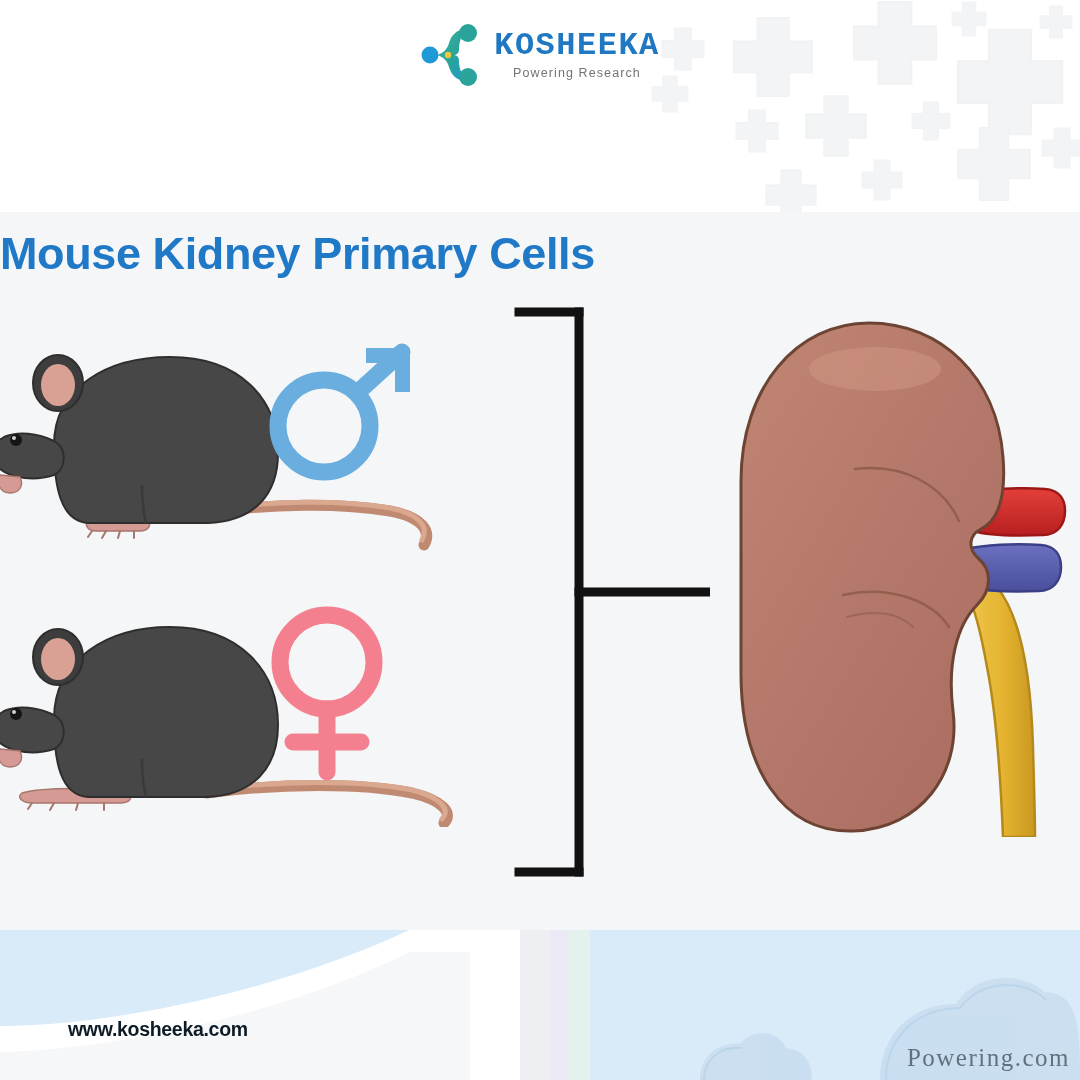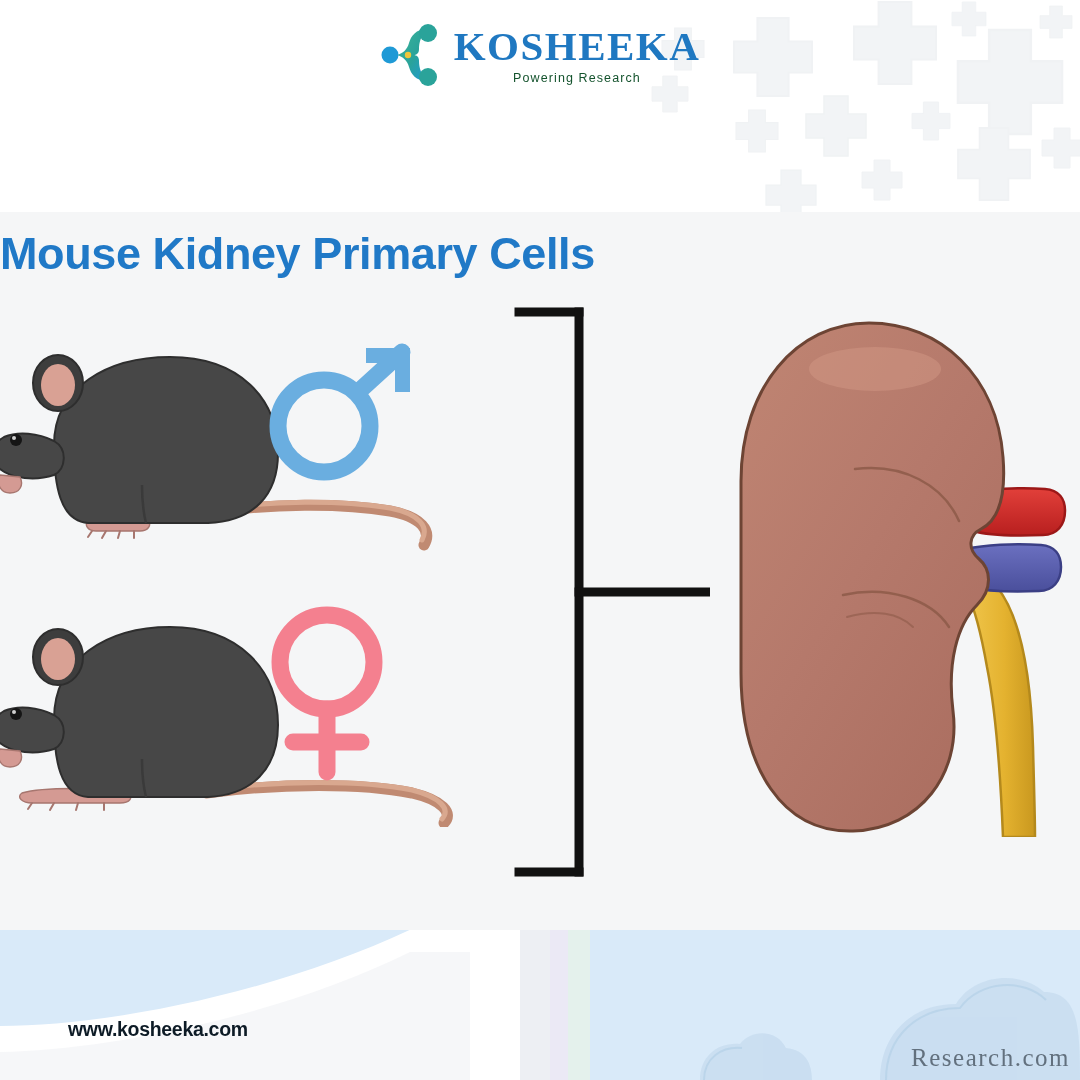--- a/index.html
+++ b/index.html
@@ -20,25 +20,25 @@
   .cross-field{position:absolute;left:640px;top:0;width:440px;height:212px;overflow:hidden;}
   .logo-wrap{
     position:absolute;left:0;top:0;width:1080px;height:212px;
     display:flex;align-items:flex-start;justify-content:center;
     padding-top:22px;box-sizing:border-box;
   }
   .logo{display:flex;align-items:center;gap:10px;}
   .logo-mark{width:64px;height:66px;flex:0 0 auto;}
   .logo-text{display:flex;flex-direction:column;align-items:center;line-height:1;}
   .logo-name{
-    font-size:41px;font-weight:bold;letter-spacing:1.5px;color:#1f78c1;
-    font-family:Liberation Serif, serif;
+    font-size:32px;font-weight:bold;letter-spacing:1.5px;color:#1f78c1;
+    font-family:Liberation Mono, monospace;
   }
   .logo-tag{
-    font-size:12.5px;letter-spacing:1.1px;color:#14532d;margin-top:5px;
+    font-size:12.5px;letter-spacing:1.1px;color:#737373;margin-top:5px;
     font-family:"Liberation Sans", sans-serif;
   }
 
   
   .main{
     position:absolute;left:0;top:212px;width:1080px;height:718px;
     background:#f5f6f7;z-index:4;overflow:hidden;
   }
   .title{
     position:absolute;left:0;top:16px;width:1080px;text-align:left;
@@ -307,15 +307,15 @@
                  C806 120 812 134 812 150 Z"></path>
       </g>
       <g fill="none" stroke="#b7d2e9" stroke-width="2" opacity=".8">
         <path d="M886 150 C886 106 918 78 960 78 C980 50 1024 48 1046 70"></path>
         <path d="M704 150 C704 128 722 116 742 118"></path>
       </g>
     </svg>
   </div>
 
   <div class="site-url">www.kosheeka.com</div>
-  <div class="watermark">Research.com</div>
+  <div class="watermark">Powering.com</div>
 
 </div>
 
 </body></html>

